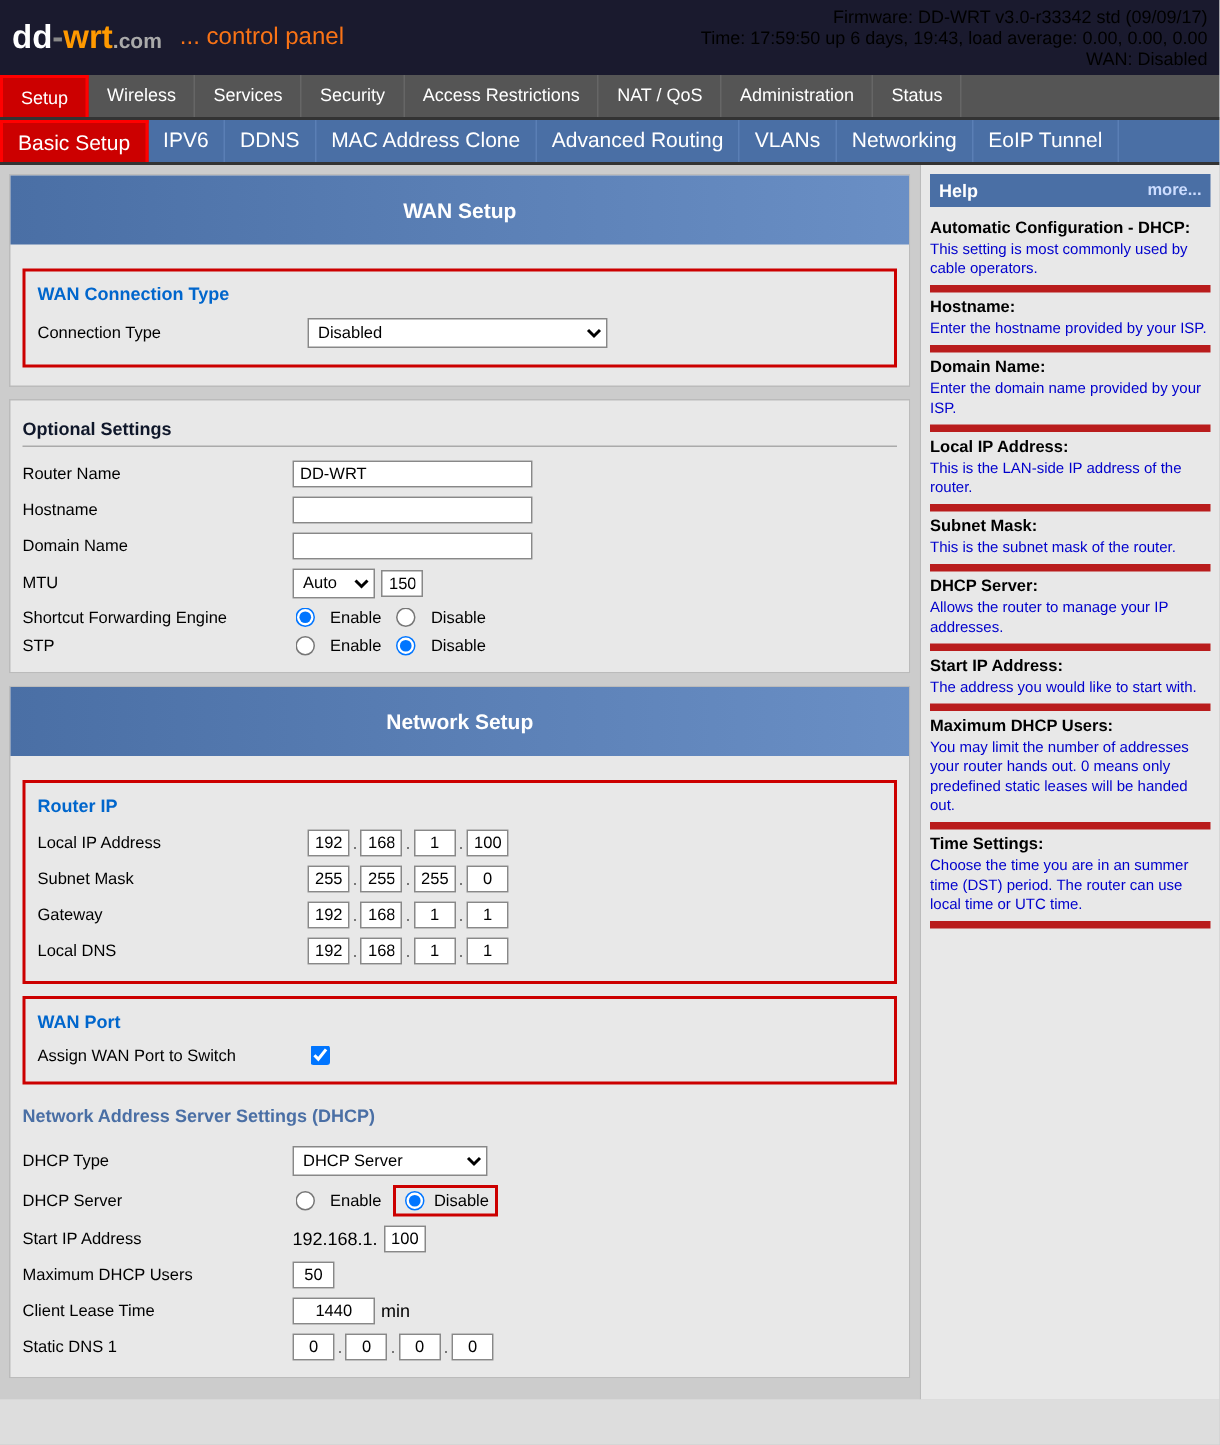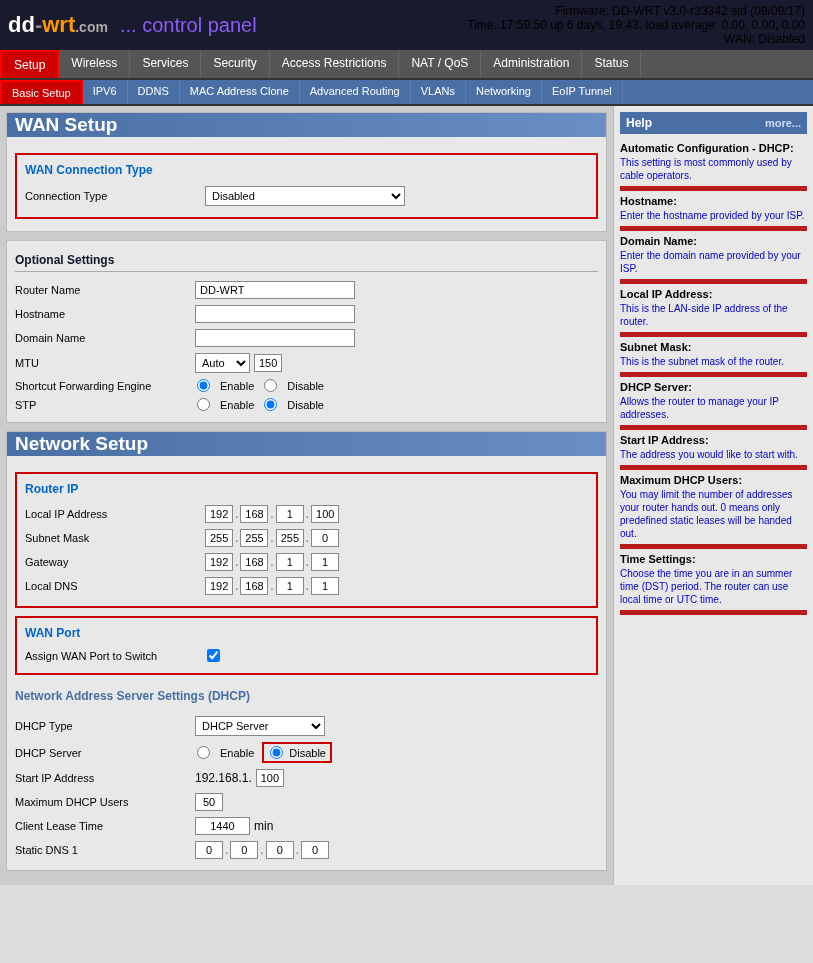--- a/index.html
+++ b/index.html
@@ -7,30 +7,30 @@
 
     
     #header { background: #1a1a2e; padding: 4px 8px; display: flex; justify-content: space-between; align-items: center; }
 
     
     .nav-tabs { display: flex; background: #555; border-bottom: 2px solid #333; }
     .nav-tabs .tab { padding: 6px 12px; color: #fff; font-size: 12px; cursor: pointer; border-right: 1px solid #666; white-space: nowrap; }
     .nav-tabs .tab.active { background: #c00; border: 2px solid #f00; border-bottom: none; }
 
     .sub-tabs { display: flex; background: #4a6fa5; border-bottom: 2px solid #333; flex-wrap: nowrap; }
-    .sub-tabs .tab { padding: 5px 10px; color: #fff; font-size: 11px; cursor: pointer; border-right: 1px solid #5a7fb5; white-space: nowrap; }
+    .sub-tabs .tab { padding: 5px 10px; color: #fff; font-size: 14px; cursor: pointer; border-right: 1px solid #5a7fb5; white-space: nowrap; }
     .sub-tabs .tab.active { background: #c00; border: 2px solid #f00; border-bottom: none; }
 
     
     #main { display: flex; background: #ccc; }
     #content { flex: 1; padding: 6px; }
     #sidebar { width: 200px; background: #e8e8e8; padding: 6px; border-left: 1px solid #bbb; }
 
     
-    .section-title { background: linear-gradient(to right, #4a6fa5, #6a8fc5); color: #fff; padding: 1px 8px; font-size: 19px; font-weight: bold; margin-bottom: 4px; }
+    .section-title { background: linear-gradient(to right, #4a6fa5, #6a8fc5); color: #fff; padding: 15px 8px; font-size: 14px; font-weight: bold; margin-bottom: 4px; text-align: center; }
     .section-box { background: #e8e8e8; border: 1px solid #bbb; margin-bottom: 8px; }
     .section-content { padding: 8px; }
 
     
     .red-border { border: 2px solid #c00; padding: 8px; margin: 4px 0; }
     .red-border-title { color: #06c; font-size: 12px; font-weight: bold; margin-bottom: 6px; }
 
     
     .form-row { display: flex; align-items: center; padding: 3px 0; }
     .form-label { width: 180px; color: #000; font-size: 11px; }
@@ -64,21 +64,21 @@
     .network-addr-title { color: #4a6fa5; font-weight: bold; font-size: 12px; padding: 4px 0; margin-bottom: 6px; }
   </style>
 </head>
 <body>
 
 <div id="header">
   <div style="display:flex;align-items:center;gap:4px;">
     <span style="color:#fff;font-size:22px;font-weight:bold;">
       <span style="color:#fff;">dd</span><span style="color:#888;">-</span><span style="color:#f90;">wrt</span><span style="color:#aaa;font-size:14px;">.com</span>
     </span>
-    <span style="color:#8b5cf6;font-size:20px;margin-left:8px;">... control panel</span>
+    <span style="color:#f97316;font-size:16px;margin-left:8px;">... control panel</span>
   </div>
   <div style="text-align:right;">
     <div>Firmware: DD-WRT v3.0-r33342 std (09/09/17)</div>
     <div>Time: 17:59:50 up 6 days, 19:43, load average: 0.00, 0.00, 0.00</div>
     <div>WAN: Disabled</div>
   </div>
 </div>
 
 <div class="nav-tabs">
   <div class="tab active">Setup</div>

